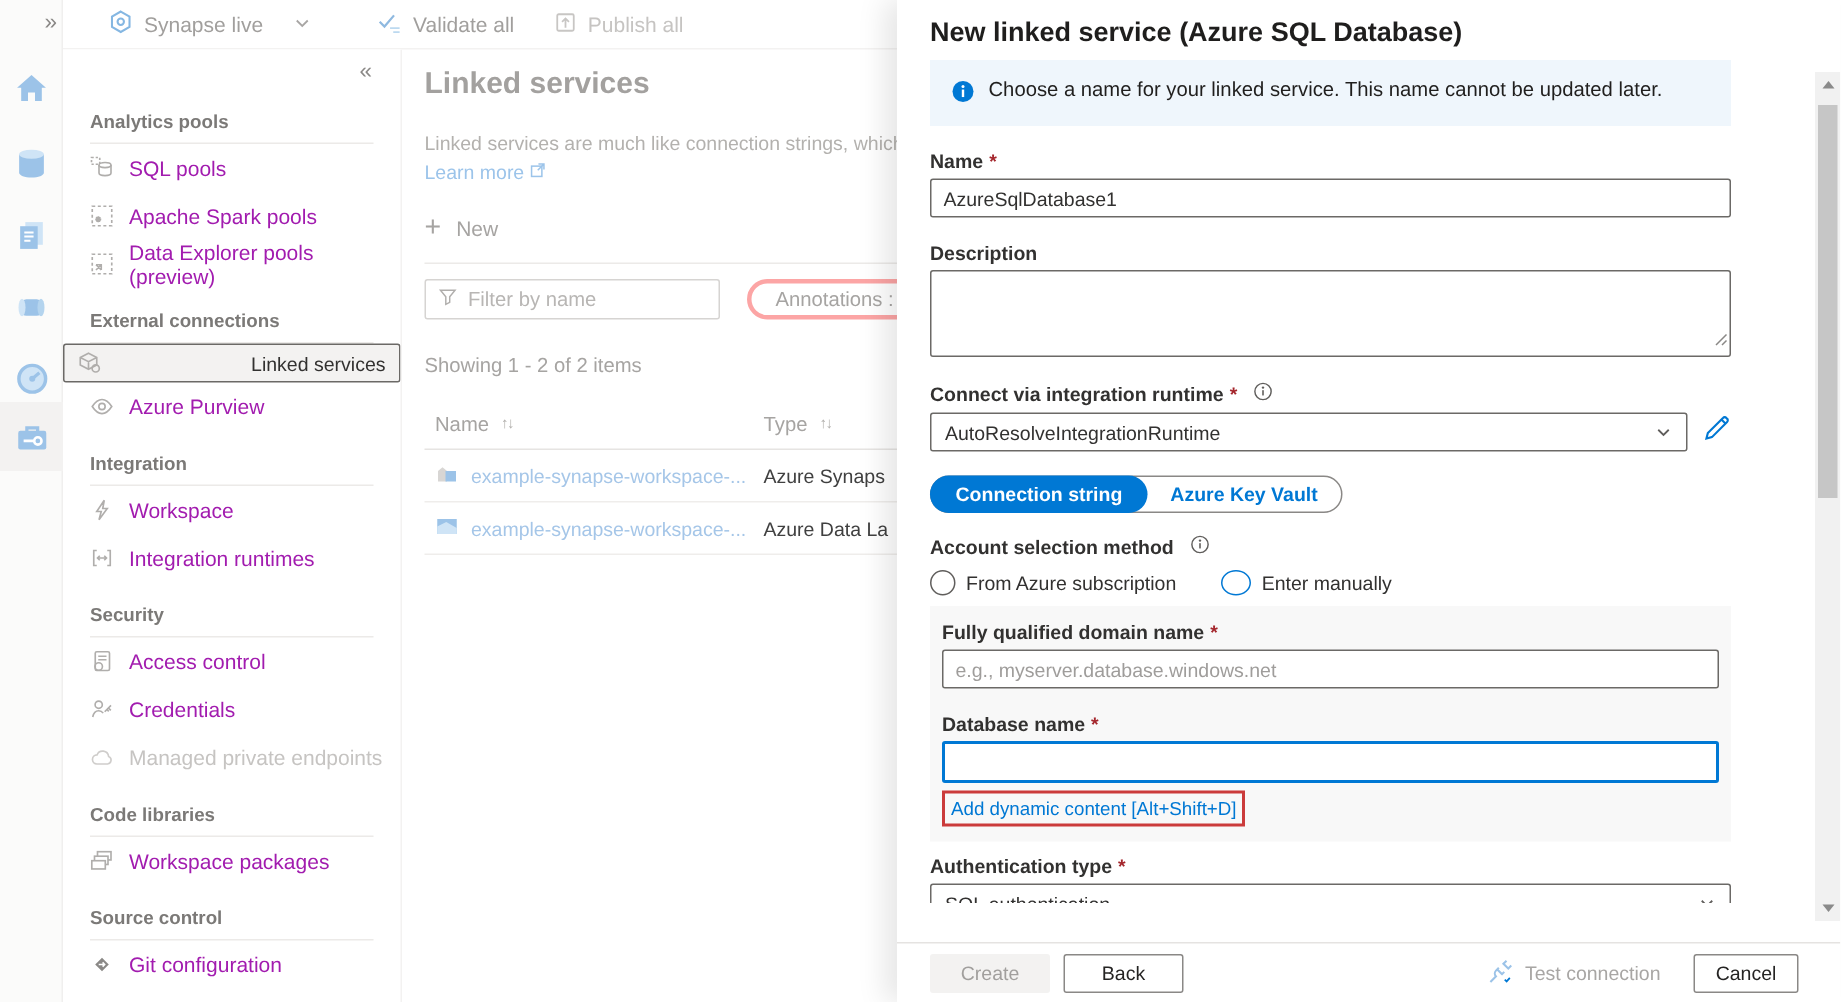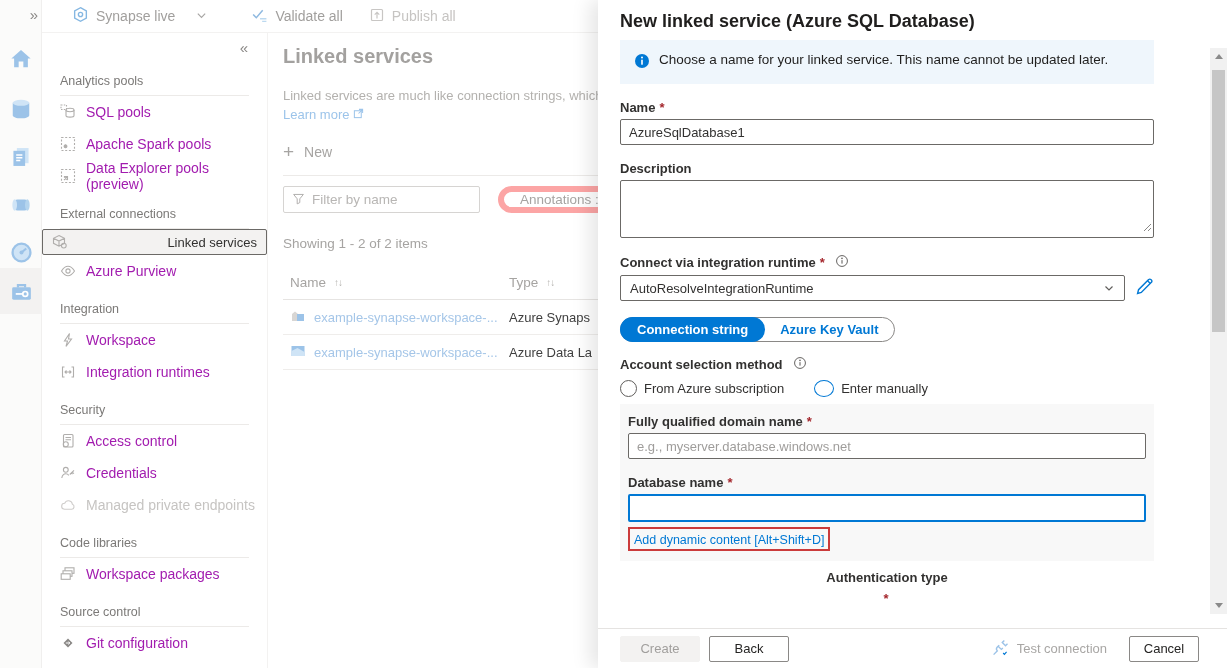--- a/index.html
+++ b/index.html
@@ -14,42 +14,42 @@
   .rail-sel-tile { position:absolute; left:0; top:268px; width:42px; height:46px; background:#f3f2f1; }
 
   
   #topbar { position:absolute; left:42px; top:0; width:556px; height:33px; border-bottom:1px solid #f3f2f1; display:flex; align-items:center; padding-left:30px; background:#fff; z-index:2; }
   .tb-item { display:flex; align-items:center; gap:7px; font-size:14px; color:#a19f9d; }
   .tb-item.dim { color:#c6c4c2; }
 
   
   #nav { position:absolute; left:42px; top:33px; width:226px; height:635px; background:#fff; border-right:1px solid #f3f2f1; z-index:2; overflow:hidden; }
   .nav-collapse { text-align:right; padding:6px 20px 0 0; font-size:15px; color:#8a8886; letter-spacing:-1px; cursor:pointer; height:26px; }
-  .nav-header { margin:15px 18px 0 18px; font-size:12.5px; font-weight:400; color:#7b7977; }
+  .nav-header { margin:15px 18px 0 18px; font-size:12.5px; font-weight:700; color:#7b7977; }
   .nav-divider { margin:7px 18px 0 18px; border-bottom:1px solid #eceae8; }
   .nav-item { height:32px; display:flex; align-items:center; gap:10px; padding-left:18px; font-size:14px; color:#a21caf; cursor:pointer; }
   .nav-item.sel { background:#f3f2f1; }
   .nav-item.disabled { color:#c6c4c2; }
   .nicon { width:16px; height:16px; flex:0 0 16px; display:inline-flex; }
   .nicon svg { stroke:#b0aeac; fill:none; stroke-width:1.1; width:16px; height:16px; }
   .nav-item.disabled .nicon svg { stroke:#cfcdcb; }
 
   
   #main { position:absolute; left:268px; top:33px; width:330px; height:635px; background:#fff; overflow:hidden; z-index:1; }
   .m-title { margin:12px 0 0 15px; font-size:20px; font-weight:700; color:#a3a19f; }
   .m-desc { margin:20px 0 0 15px; font-size:13px; color:#b3b1ae; white-space:nowrap; overflow:hidden; }
   .m-learn { margin:4px 0 0 15px; font-size:13px; color:#9cc4ea; display:flex; align-items:center; gap:4px; cursor:pointer; }
   .m-new { margin:22px 0 0 15px; display:flex; align-items:center; gap:10px; font-size:14px; color:#a6a4a2; cursor:pointer; }
   .m-new .plus { font-size:19px; font-weight:400; color:#a6a4a2; line-height:14px; }
   .m-div { margin:15px 0 0 15px; border-bottom:1px solid #eceae8; }
   .m-filterrow { margin:10px 0 0 15px; display:flex; align-items:center; }
   .m-filter { width:197px; height:27px; border:1px solid #d6d4d2; border-radius:2px; display:flex; align-items:center; padding:0 8px; gap:7px; }
   .m-filter input { border:none; outline:none; flex:1; font-size:13.5px; font-family:inherit; color:#605e5c; background:transparent; }
   .m-filter input::placeholder { color:#b8b6b4; }
-  .m-pill { margin-left:18px; height:27px; min-width:145px; border:6px solid #fca5a5; border-radius:14px; display:flex; align-items:center; padding:0 16px; font-size:13.5px; color:#a6a4a2; white-space:nowrap; cursor:pointer; }
+  .m-pill { margin-left:18px; height:27px; min-width:145px; border:3px solid #fca5a5; border-radius:14px; display:flex; align-items:center; padding:0 16px; font-size:13.5px; color:#a6a4a2; white-space:nowrap; cursor:pointer; }
   .m-showing { margin:23px 0 0 15px; font-size:13.5px; color:#a6a4a2; }
   .m-thead { margin:18px 0 0 15px; display:flex; align-items:center; height:26px; font-size:13.5px; color:#a6a4a2; }
   .m-thead .c-name { width:226px; padding-left:7px; display:flex; gap:8px; align-items:center; cursor:pointer; }
   .m-thead .c-type { display:flex; gap:8px; align-items:center; cursor:pointer; }
   .sort { font-size:10px; color:#b3b1ae; letter-spacing:-1px; }
   .m-hdiv { margin:4px 0 0 15px; border-bottom:1px solid #e6e4e2; }
   .m-row { margin-left:15px; height:35px; display:flex; align-items:center; border-bottom:1px solid #efedeb; font-size:13px; }
   .m-row .cell-name { width:226px; padding-left:7px; display:flex; align-items:center; gap:8px; overflow:hidden; }
   .m-row .cell-name a { color:#a5c6e8; text-decoration:none; white-space:nowrap; }
   .m-row .cell-type { color:#404040; white-space:nowrap; }
@@ -76,21 +76,21 @@
   .radiorow { margin-top:7px; display:flex; align-items:center; gap:30px; font-size:13px; color:#323130; }
   .radio-opt { display:flex; align-items:center; gap:7px; cursor:pointer; }
   .rdo { width:17px; height:17px; border:1px solid #605e5c; border-radius:50%; display:inline-flex; align-items:center; justify-content:center; background:#fff; }
   .rdo.sel { border-color:#0078d4; }
   .rdo.sel::after { content:""; width:9px; height:9px; border-radius:50%; background:#0078d4; }
   .group { margin-top:7px; background:#f8f8f8; padding:4px 8px 10px 8px; }
   .group .f-label:first-child { margin-top:6px; }
   .focus-input { margin-top:4px; width:100%; height:28px; border:2px solid #0078d4; border-radius:2px; font-size:13px; font-family:inherit; padding:0 8px; outline:none; background:#fff; }
   .dyn-wrap { margin-top:5px; display:inline-block; border:2px solid #cb3b3b; padding:1px 4px; }
   .dyn-link { font-size:12.5px; color:#0078d4; text-decoration:none; cursor:pointer; }
-  .auth-label { margin-top:9px;flex-direction:column; }
+  .auth-label { margin-top:9px; }
   .dlg-footer { position:absolute; left:0; bottom:0; width:629px; height:40px; border-top:1px solid #e5e3e1; display:flex; align-items:center; padding:0 28px 0 22px; background:#fff; }
   .btn { height:26px; min-width:80px; font-size:13px; font-family:inherit; display:flex; align-items:center; justify-content:center; cursor:pointer; border-radius:2px; }
   .btn.disabled { background:#f3f2f1; color:#a19f9d; border:1px solid #f3f2f1; }
   .btn.secondary { background:#fff; color:#252423; border:1px solid #8a8886; margin-left:9px; }
   .test-conn { margin-left:auto; display:flex; align-items:center; gap:8px; font-size:13px; color:#a8a6a4; cursor:pointer; }
   .btn.cancel { margin-left:22px; min-width:70px; }
 
   
   .sbar { position:absolute; top:48px; right:0; width:17px; height:566px; background:#f1f1f1; }
   .sb-btn { position:absolute; left:0; width:17px; height:17px; display:flex; align-items:center; justify-content:center; cursor:pointer; }

